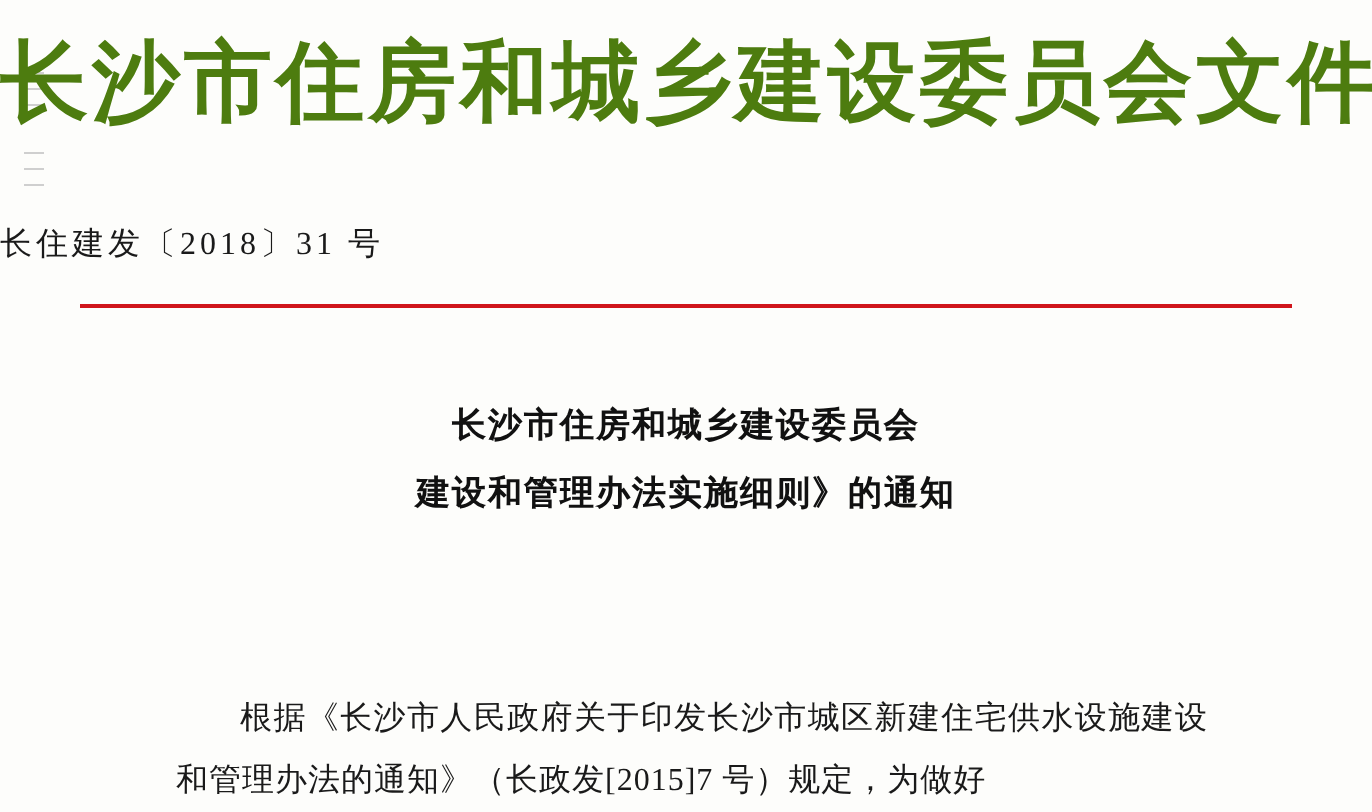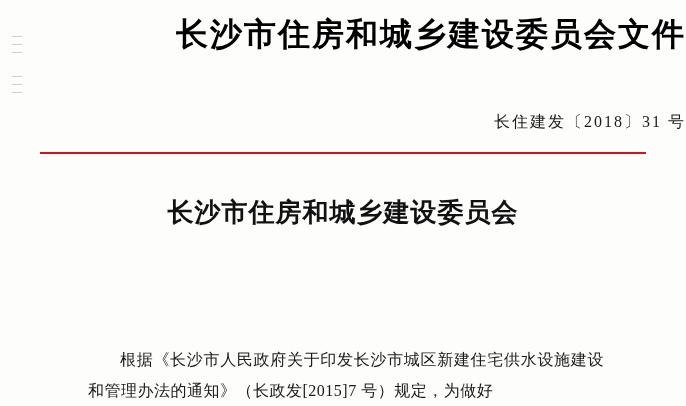--- a/index.html
+++ b/index.html
@@ -34,36 +34,36 @@
   .margin-mark.m3 { top: 52px; }
   .margin-mark.m4 { top: 76px; }
   .margin-mark.m5 { top: 84px; }
   .margin-mark.m6 { top: 92px; }
 
   .doc-title {
     position: absolute;
     top: 14px;
     left: 0;
     width: 686px;
-    text-align: right;
-    color: #000000;
+    text-align: left;
+    color: #4d7c0f;
     font-family: "Liberation Serif", "DejaVu Serif", serif;
     font-weight: bold;
-    font-size: 32px;
+    font-size: 44px;
     letter-spacing: 2px;
     line-height: 1.25;
     white-space: nowrap;
   }
 
   .doc-number {
     position: absolute;
     top: 112px;
     left: 0;
     width: 686px;
-    text-align: right;
+    text-align: left;
     font-size: 16px;
     letter-spacing: 2px;
     color: #1a1a1a;
   }
 
   .red-rule {
     position: absolute;
     top: 152px;
     left: 40px;
     width: 606px;
@@ -71,21 +71,21 @@
     background: #d0151b;
   }
 
   .headline {
     position: absolute;
     top: 196px;
     left: 0;
     width: 686px;
     text-align: center;
     font-weight: bold;
-    font-size: 26px;
+    font-size: 17px;
     line-height: 34px;
     letter-spacing: 1px;
     color: #111;
   }
   .headline .ln { display: block; white-space: nowrap; }
 
   .salutation {
     position: absolute;
     top: 311px;
     left: 88px;
@@ -118,20 +118,21 @@
   <div class="margin-mark m6"></div>
 
   <div class="doc-title">长沙市住房和城乡建设委员会文件</div>
 
   <div class="doc-number">长住建发〔2018〕31 号</div>
 
   <div class="red-rule"></div>
 
   <div class="headline">
     <span class="ln">长沙市住房和城乡建设委员会</span>
+    <span class="ln">建设和管理办法实施细则》的通知</span>
   </div>
 
 
   <div class="body-text">
     <div class="p1">根据《长沙市人民政府关于印发长沙市城区新建住宅供水设施建设和管理办法的通知》（长政发[2015]7 号）规定，为做好</div>
   </div>
 
 </div>
 
 </body></html>

